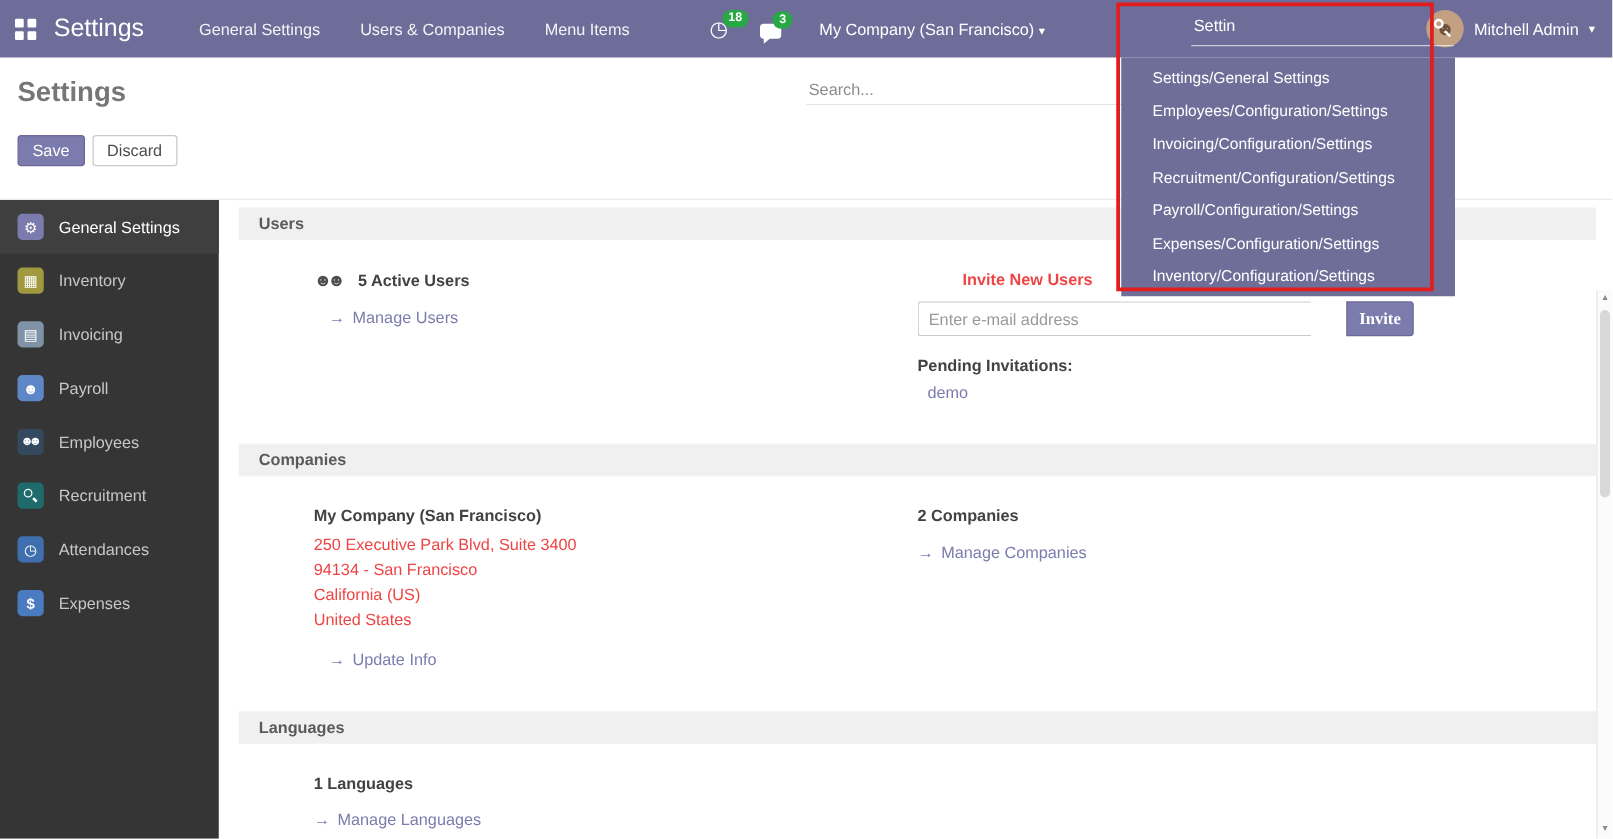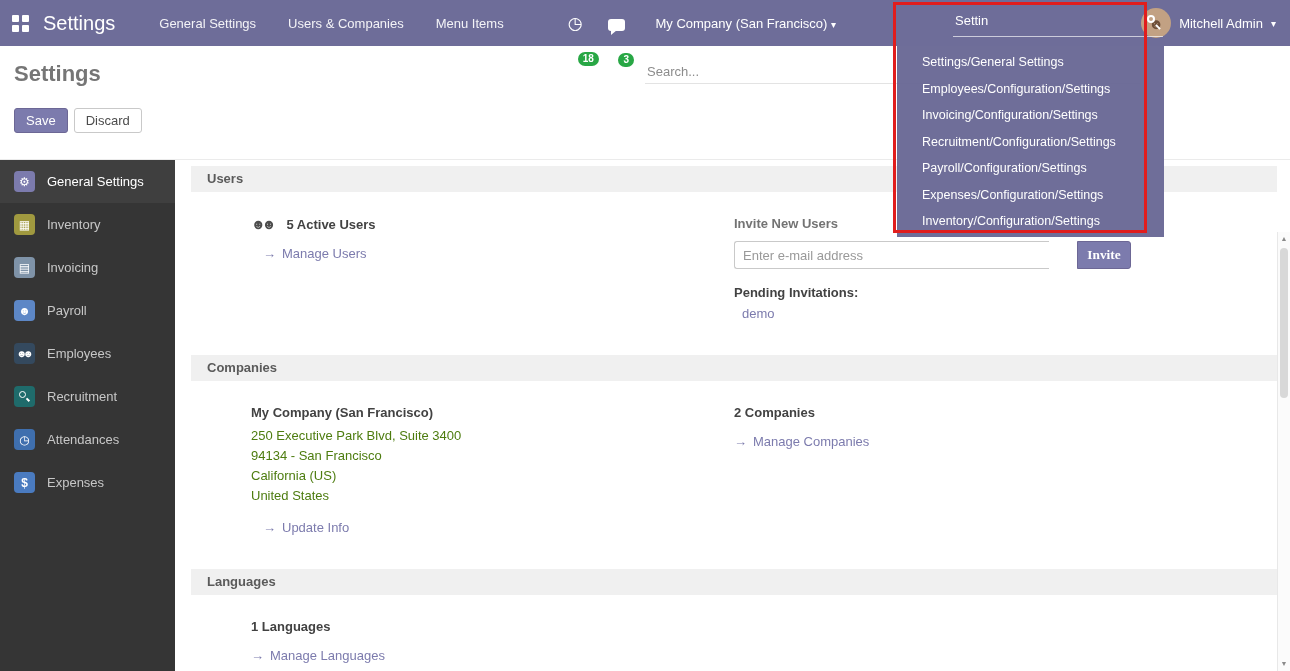--- a/index.html
+++ b/index.html
@@ -15,21 +15,21 @@
   .nav-title { font-size:20px; font-weight:500; margin-right:44px; }
   .nav-menu { display:flex; gap:32px; }
   .nav-menu span { color:rgba(255,255,255,.92); cursor:pointer; }
   .nav-icons { display:flex; gap:26px; margin-left:64px; align-items:center; }
   .nav-icon-wrap { position:relative; cursor:pointer; }
   .clock-glyph { font-size:17px; line-height:17px; color:#fff; }
   .bubble { width:17px; height:12px; background:#fff; border-radius:3px; position:relative; display:block; margin-top:3px; }
   .bubble::after { content:''; position:absolute; left:3px; bottom:-4px; width:0; height:0;
     border-top:5px solid #fff; border-right:6px solid transparent; }
   .badge { position:absolute; top:-7px; left:10px; background:#28a745; color:#fff; font-size:10px;
-    line-height:10px; padding:2px 5px; border-radius:9px; font-weight:bold;margin-top:44px; }
+    line-height:10px; padding:2px 5px; border-radius:9px; font-weight:bold; }
   .company-switcher { margin-left:30px; cursor:pointer; white-space:nowrap; }
   .search-zone { flex:1; min-width:250px; }
   .user-menu { display:flex; align-items:center; gap:8px; margin-right:14px; cursor:pointer; white-space:nowrap; }
   .avatar { width:30px; height:30px; border-radius:50%; background:#c2a183;
     display:flex; align-items:center; justify-content:center; color:#6e4f38; font-size:15px; overflow:hidden; }
   .caret { font-size:10px; }
 
   
   .nav-search-box { position:absolute; left:953px; top:7px; width:210px; height:30px;
     border-bottom:1px solid rgba(255,255,255,.65); z-index:31; }
@@ -90,30 +90,30 @@
     font-weight:bold; padding:0 16px; }
   .section-body { display:flex; padding:24px 0 28px; }
   .col { width:50%; }
   .col-left { padding-left:60px; }
   .icon-line { display:flex; align-items:center; gap:10px; font-weight:bold; color:#424242; }
   .users-glyph { color:#4d4d4d; font-size:14px; letter-spacing:-4px; padding-right:4px; }
   .link { color:#7c7bad; cursor:pointer; text-decoration:none; display:inline-block; }
   .link .arrow { font-weight:bold; margin-right:6px; }
   .indent { margin-left:12px; }
   .mt14 { margin-top:14px; }
-  .bold-label { font-weight:bold; color:#737373; }
+  .bold-label { font-weight:bold; color:#ef4444;margin-left:36px; }
   .invite-group { display:flex; width:397px; margin-top:10px;gap:28px; }
   .invite-group input { flex:1; height:28px; border:1px solid #c9c9c9; border-right:none; padding:0 8px;
     font-size:13px; outline:none; font-family:"Liberation Sans", sans-serif; border-radius:3px 0 0 3px; }
   .invite-group input::placeholder { color:#999; }
   .invite-btn { width:54px; height:28px; background:#7c7bad; border:1px solid #6c6795; color:#fff;
     font-weight:bold; border-radius:0 3px 3px 0; cursor:pointer; font-family:Liberation Serif, serif; }
   .pending-label { font-weight:bold; color:#424242; margin-top:16px; }
   .pending-user { color:#7c7bad; margin:6px 0 0 8px; cursor:pointer; }
-  .muted { color:#4d7c0f; line-height:20px; }
+  .muted { color:#ef4444; line-height:20px; }
   .company-name { font-weight:bold; color:#424242; margin-bottom:6px; }
   .count-label { font-weight:bold; color:#424242; margin-bottom:14px; }
 
   
   .scrollbar { position:absolute; right:0; top:232px; bottom:0; width:13px; background:#fbfbfb;
     border-left:1px solid #e8e8e8; z-index:20; }
   .scroll-arrow { position:absolute; left:0; width:12px; height:14px; text-align:center;
     font-size:7px; color:#8a8a8a; line-height:14px; cursor:pointer; }
   .scroll-up { top:0; }
   .scroll-down { bottom:0; }

